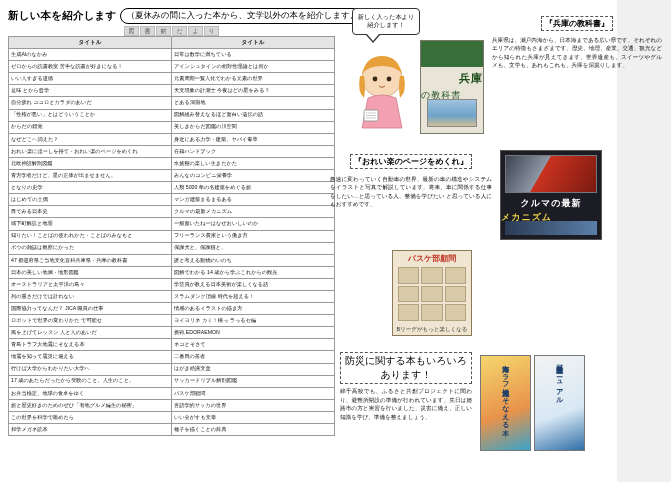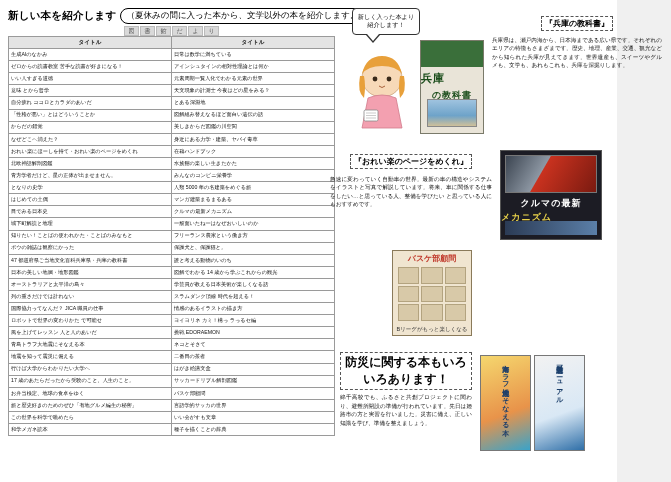--- a/index.html
+++ b/index.html
@@ -91,26 +91,26 @@
   }
   
   .cover-hyogo{
     position:absolute;left:420px;top:40px;width:62px;height:92px;
     background:#e9e4d8;border:1px solid #7a7a6a;
   }
   .cover-hyogo .band{
     position:absolute;left:0;right:0;top:0;height:26px;background:#3a6f3a;
   }
   .cover-hyogo .t1{
-    position:absolute;left:0;right:0;top:30px;text-align:left;
+    position:absolute;left:0;right:0;top:30px;text-align:right;
     font-size:11px;font-weight:bold;color:#1b4d1b;letter-spacing:1px;
   }
   .cover-hyogo .t2{
-    position:absolute;left:0;right:0;top:48px;text-align:center;
-    font-size:9px;font-weight:bold;color:#1b4d1b;letter-spacing:1px;
+    position:absolute;left:0;right:0;top:48px;text-align:left;
+    font-size:9px;font-weight:normal;color:#1b4d1b;letter-spacing:1px;
   }
   .cover-hyogo .photo{
     position:absolute;left:6px;right:6px;bottom:6px;height:26px;
     background:linear-gradient(180deg,#9fc3df 0%,#6ea3c9 60%,#cfc09a 100%);
     border:1px solid #888;
   }
   
   .cover-kuruma{
     position:absolute;left:500px;top:150px;width:92px;height:88px;
     background:#1c1c24;border:1px solid #555;padding-left:8px;
@@ -165,21 +165,21 @@
     writing-mode:vertical-rl;font-size:7px;font-weight:bold;color:#111;
     line-height:1.1;white-space:nowrap;
   }
   .bk-a .vt{color:#20406a;}
   .bk-b .vt{color:#1b3f6b;}
   
   .bottom-block{
     position:absolute;left:340px;top:352px;width:132px;
   }
   .bottom-title{
-    font-size:12px;font-weight:bold;color:#000;
+    font-size:10px;font-weight:normal;color:#000;
     border:1px dashed #555;padding:1px 3px;display:inline-block;
   }
   .bottom-body{
     margin-top:3px;font-size:5.6px;line-height:1.55;color:#111;text-align:justify;
   }
 </style>
 </head>
 <body>
 
 <div id="page">

